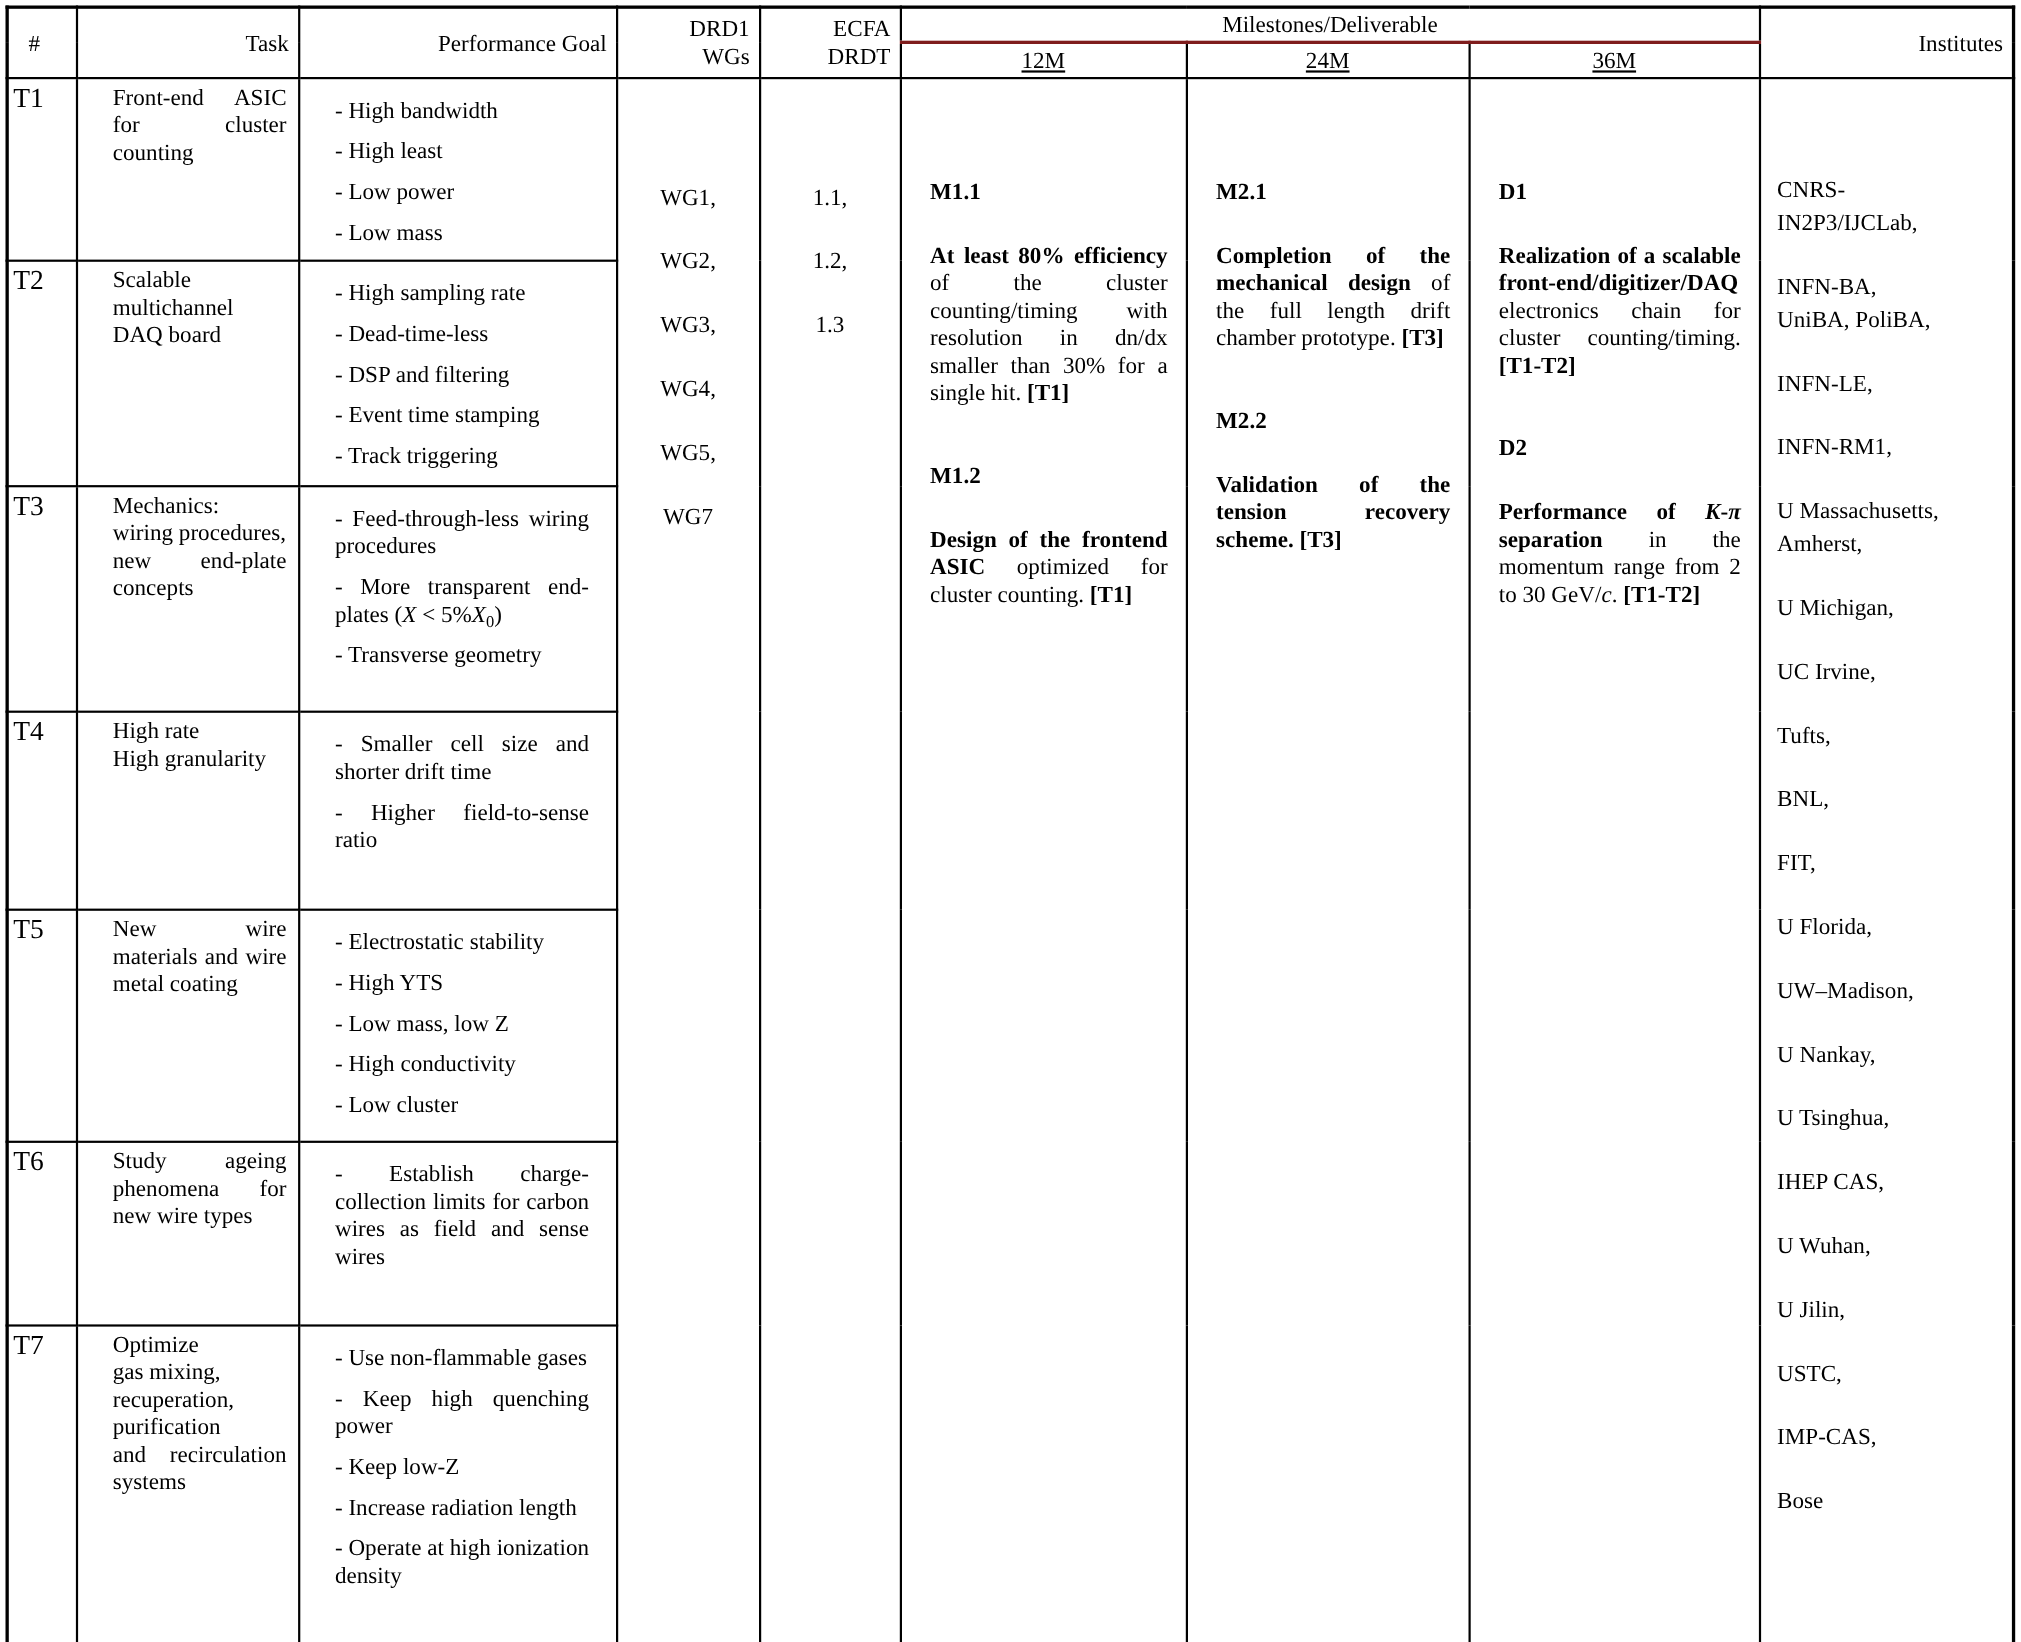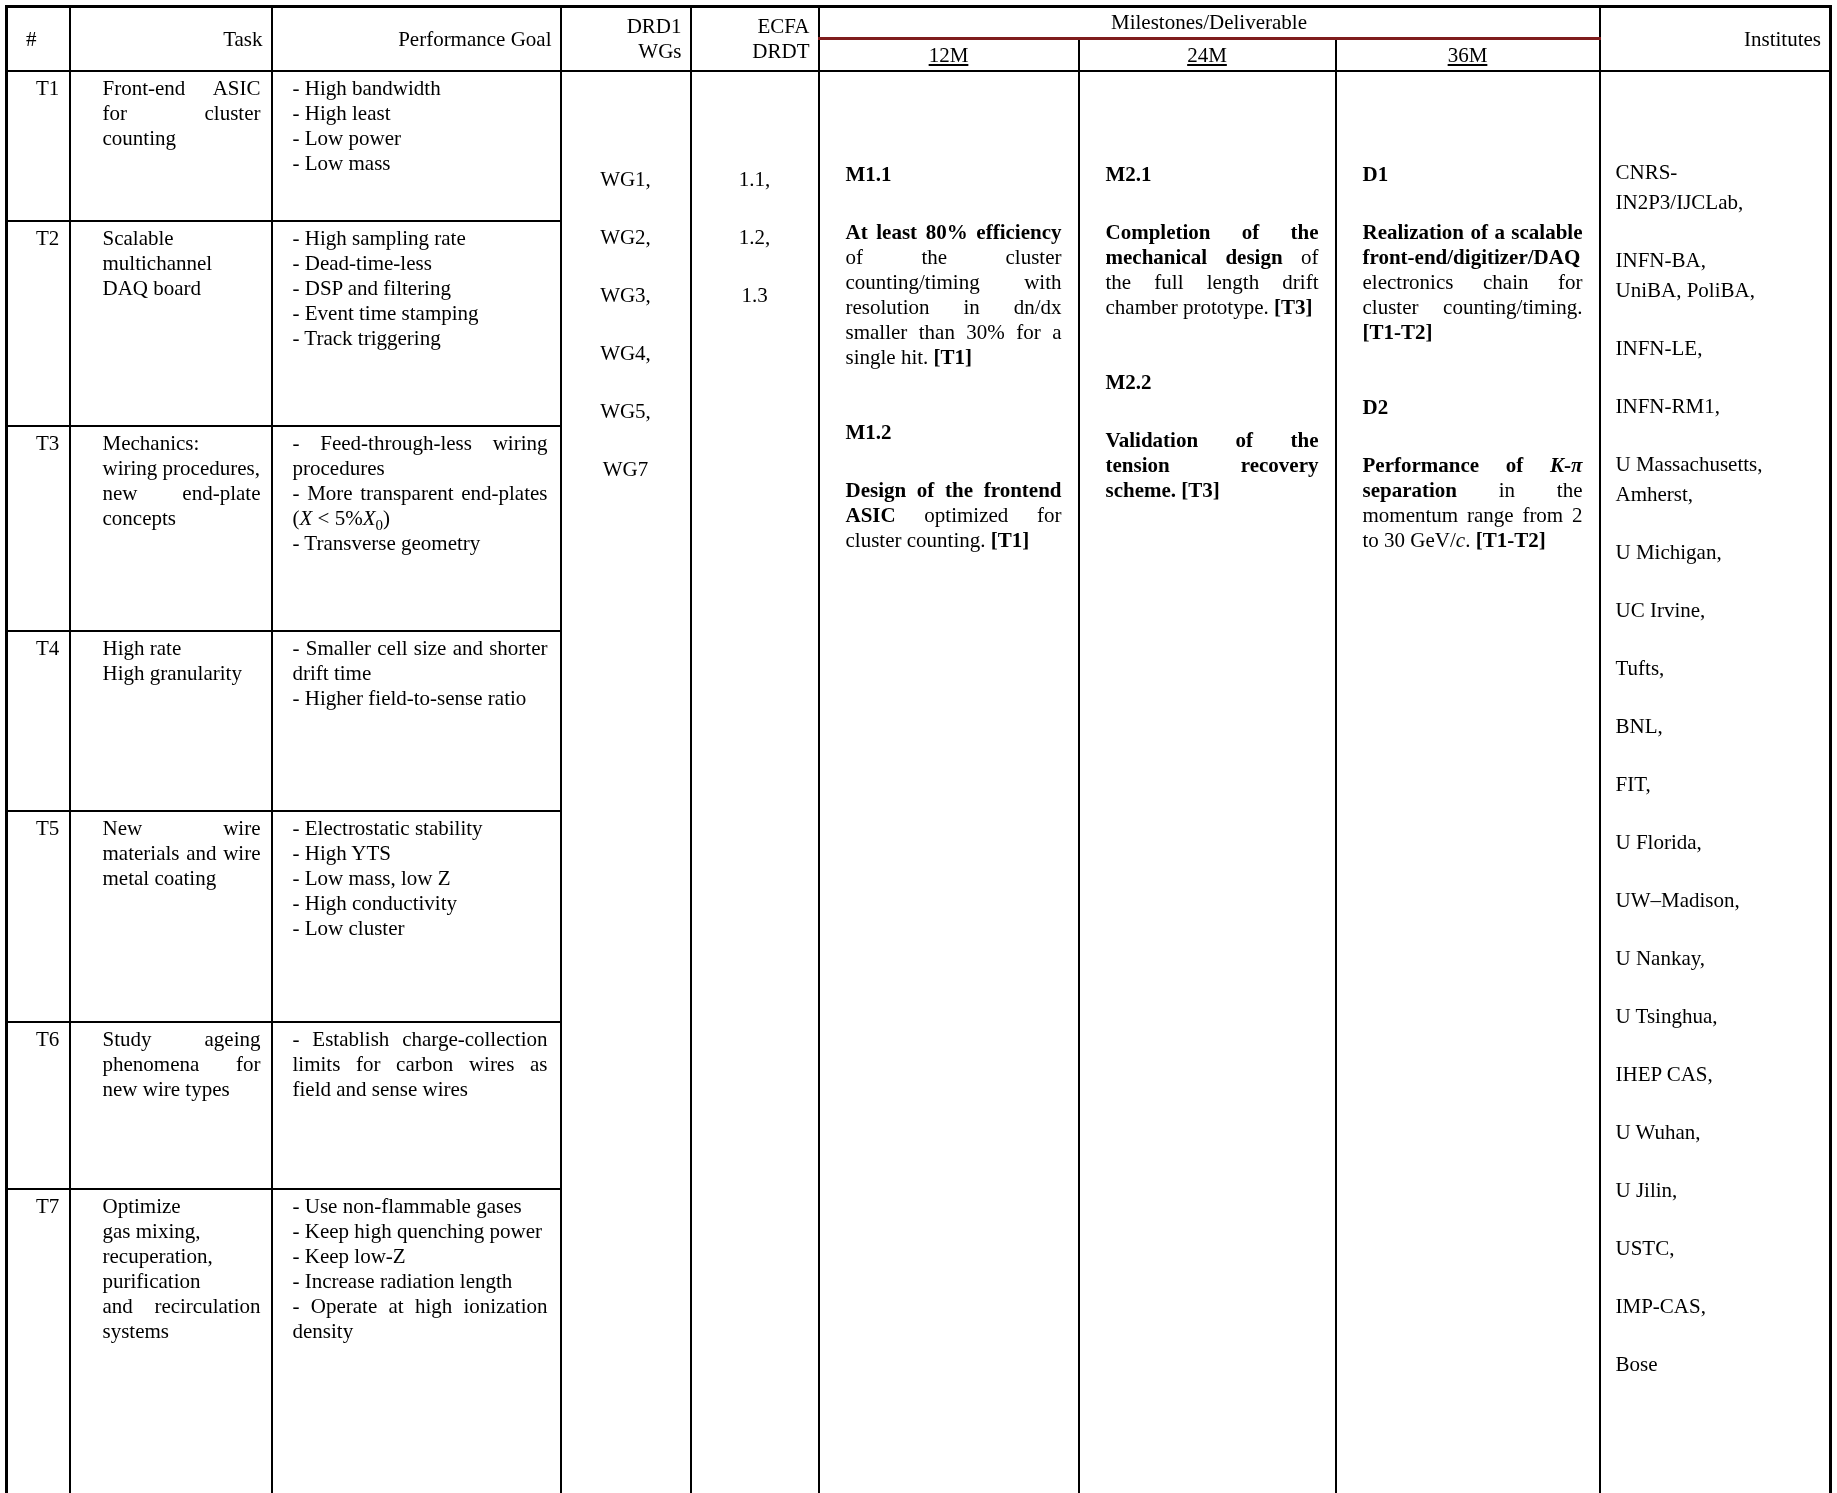--- a/index.html
+++ b/index.html
@@ -10,24 +10,24 @@
   table{border-collapse:collapse;table-layout:fixed;width:1824px;border:3px solid #000;}
   th,td{border:2px solid #000;vertical-align:top;padding:2px 8px;
         font-size:21px;font-weight:normal;overflow:hidden;}
   thead th{vertical-align:middle;}
   .pre{white-space:pre-line;}
   .th-left{text-align:right;padding-left:22px;}
   .th-hash{text-align:left;padding-left:18px;}
   .th-center{text-align:right;}
   .ms-span{text-align:center;border-bottom:3px solid #7f1d1d;height:24px;}
   .sub-m{text-align:center;height:26px;text-decoration:underline;}
-  .num{padding-left:28px;padding-top:4px;font-size:21px;}
+  .num{padding-left:4px;padding-top:4px;font-size:25px;}
   .task{line-height:25px;text-align:justify;padding:4px 10px 0 32px;}
   .goal{padding:4px 12px 0 20px;}
-  .goal p{margin:0;line-height:25px;text-align:justify;}
+  .goal p{margin:12px;line-height:25px;text-align:justify;}
   .wgcell,.ecfacell{text-align:center;padding-top:95px;}
   .wgcell div,.ecfacell div{line-height:25px;margin-bottom:33px;}
   .ms{padding:90px 16px 0 26px;}
   .ms .h{font-weight:bold;margin:0 0 33px 0;line-height:25px;}
   .ms p{margin:0 0 50px 0;line-height:25px;text-align:justify;}
   .inst{padding:85px 8px 0 15px;}
   .inst div{line-height:30px;margin-bottom:28px;}
   .b{font-weight:bold;}
   .i{font-style:italic;}
   sub{font-size:15px;line-height:0;}

